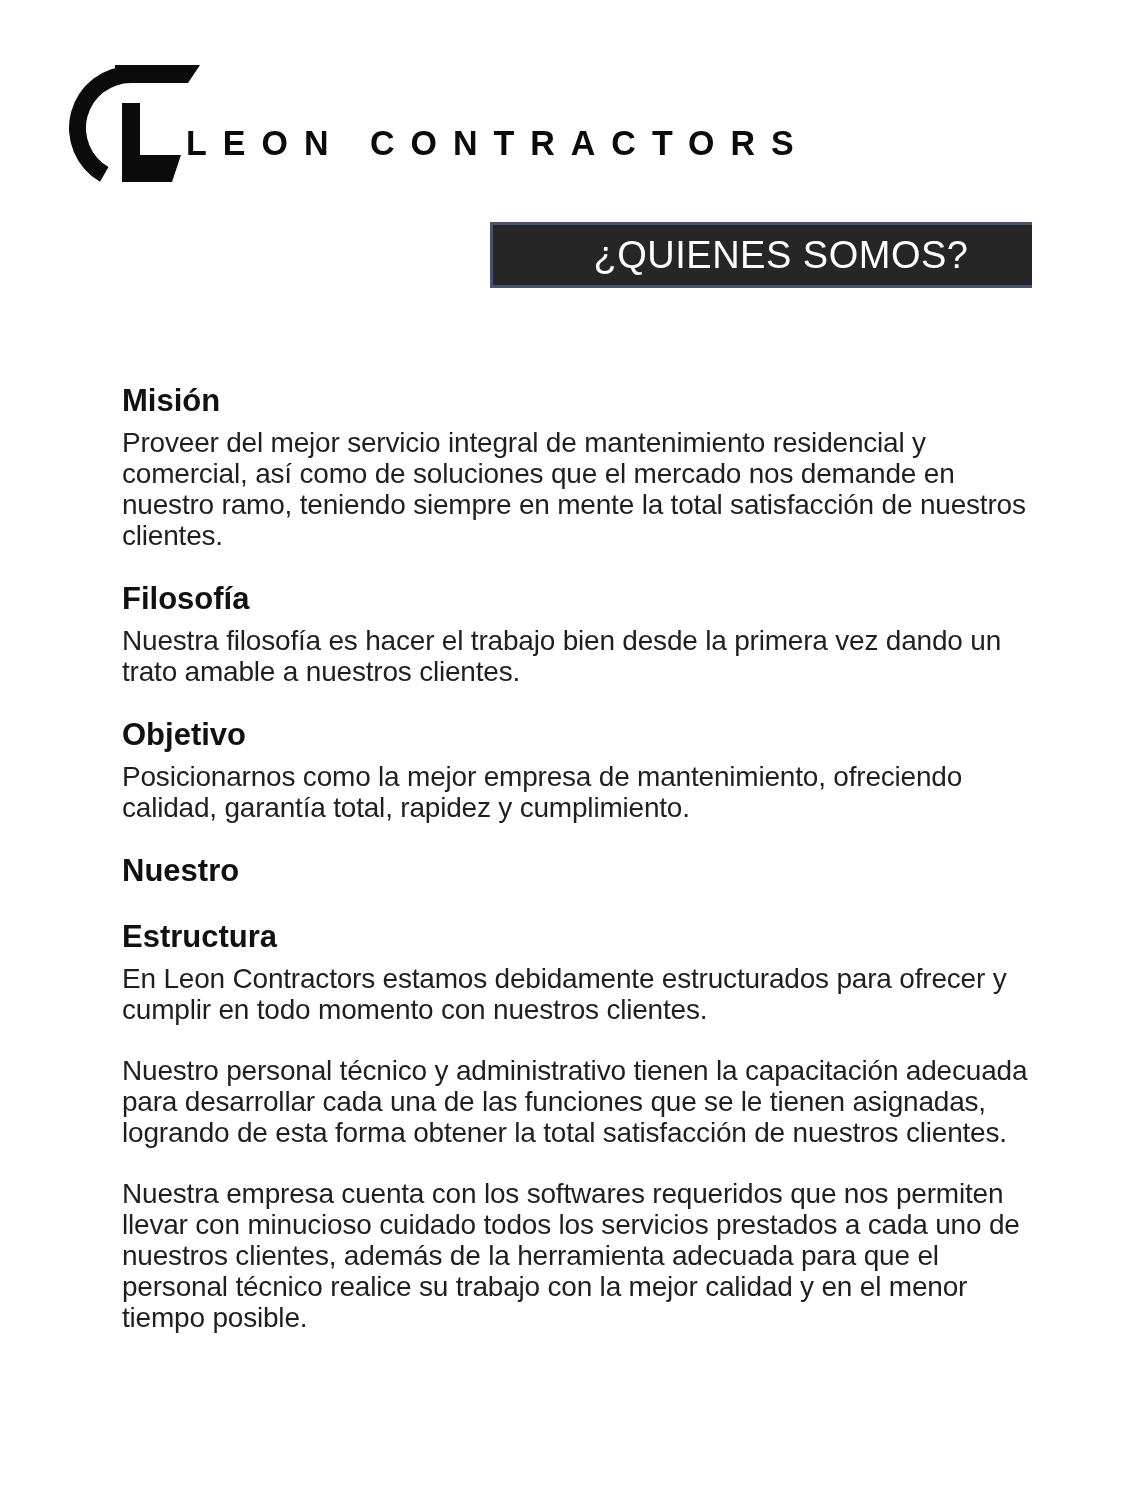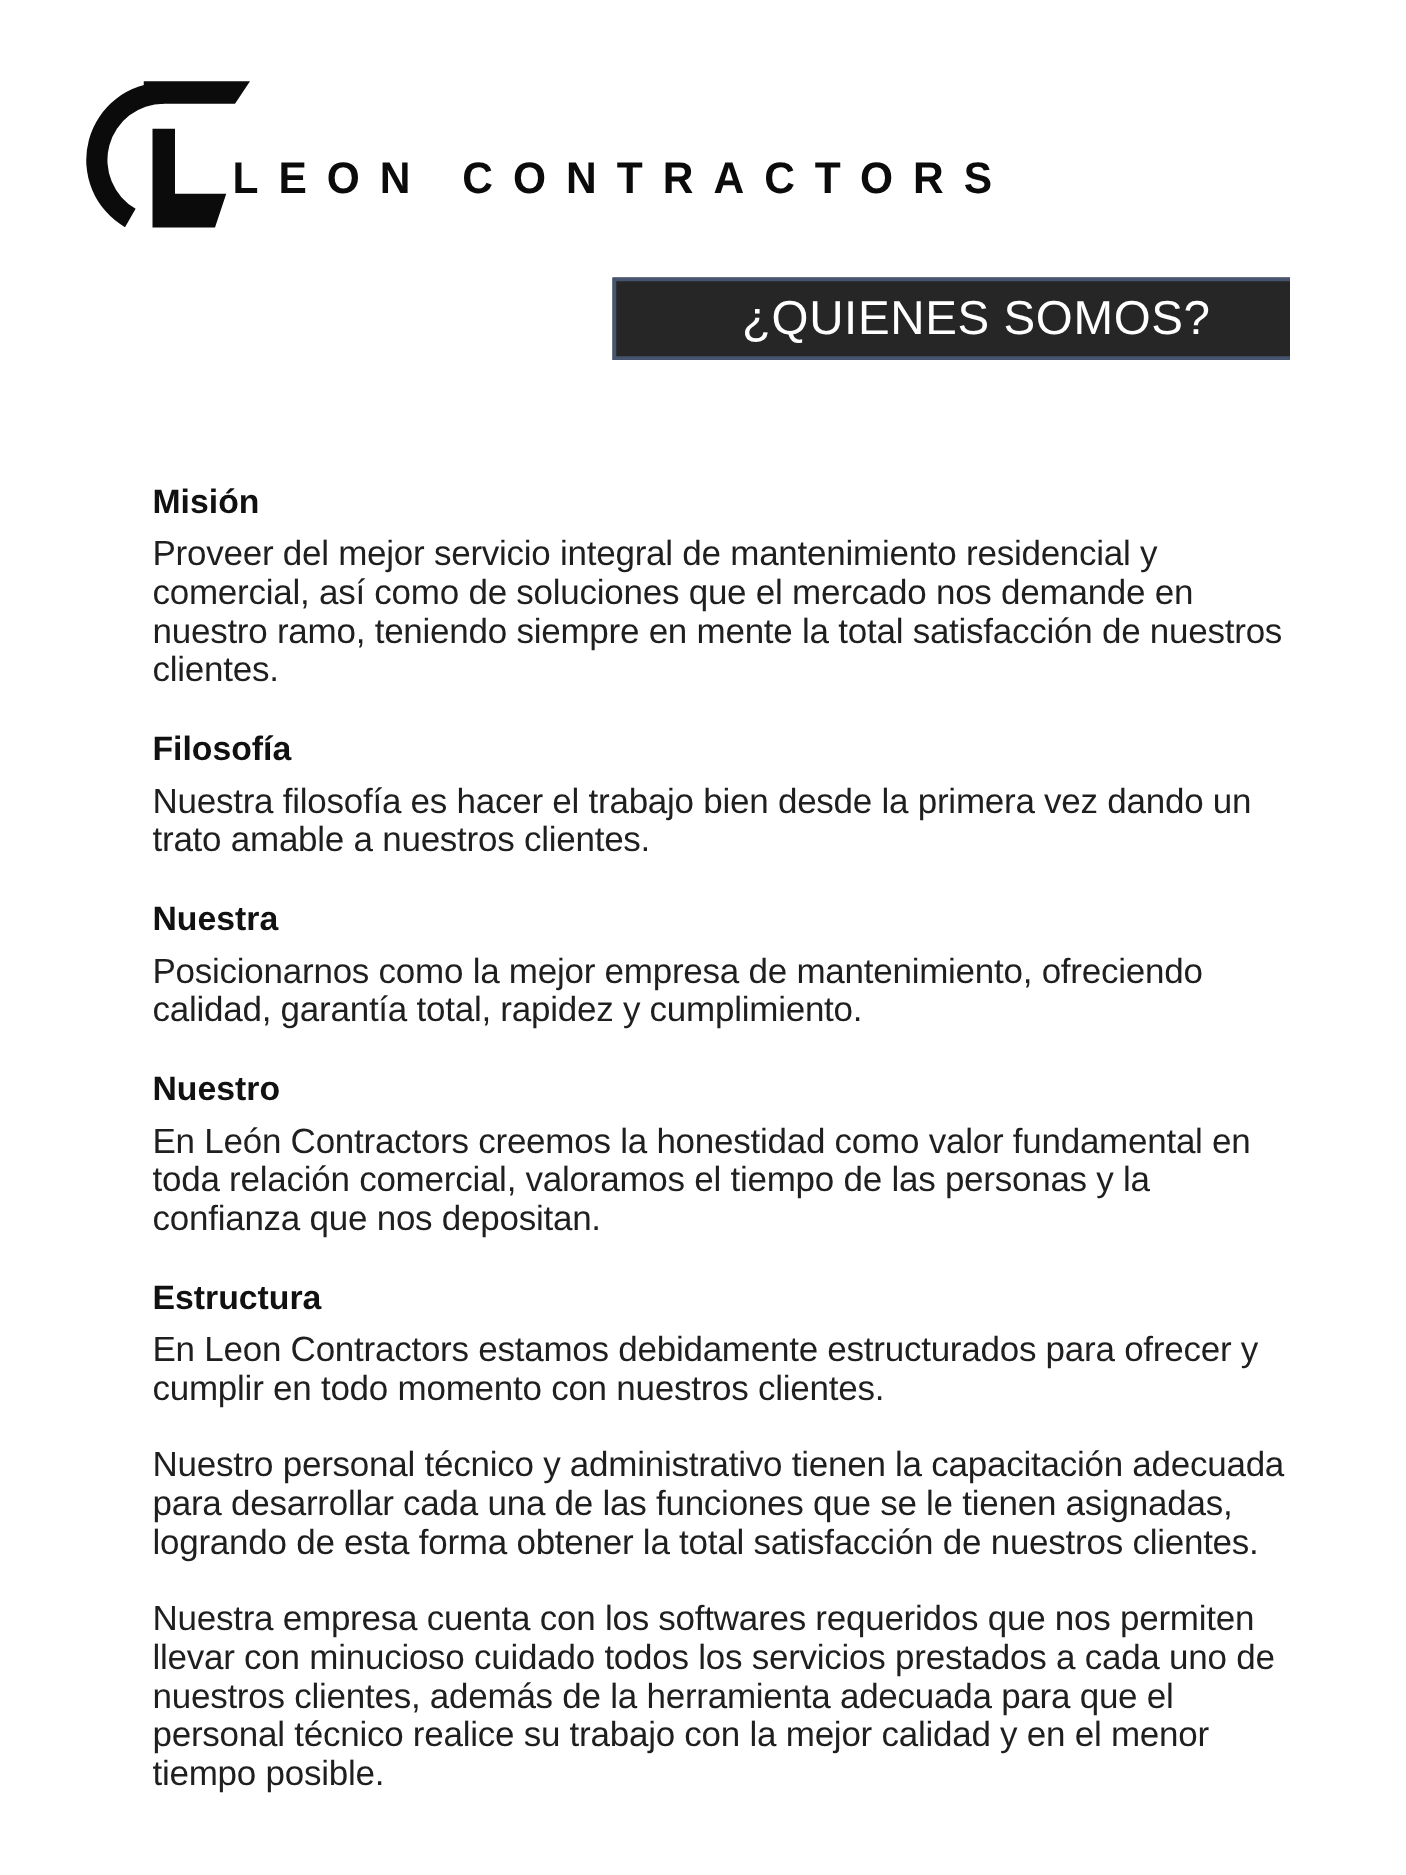--- a/index.html
+++ b/index.html
@@ -69,21 +69,21 @@
 
   
   .content {
     position: absolute;
     left: 122px;
     top: 383px;
     width: 920px;
     color: #1f1f1f;
   }
   .section h2 {
-    font-size: 27px;
+    font-size: 31px;
     line-height: 36px;
     font-weight: 700;
     color: #111111;
     margin: 30px 0 8px 0;
     font-family: "Liberation Sans", sans-serif;
   }
   .section:first-child h2 {
     margin-top: 0;
   }
   .para {
@@ -124,31 +124,28 @@
   </section>
 
   <section class="section">
     <h2>Filosofía</h2>
     <div class="section-body">
           <p class="para">Nuestra filosofía es hacer el trabajo bien desde la primera vez dando un trato amable a nuestros clientes.</p>
         </div>
   </section>
 
   <section class="section">
-    <h2>Nuestra</h2>
+    <h2>Objetivo</h2>
     <div class="section-body">
           <p class="para">Posicionarnos como la mejor empresa de mantenimiento, ofreciendo calidad, garantía total, rapidez y cumplimiento.</p>
         </div>
   </section>
 
   <section class="section">
     <h2>Nuestro</h2>
-    <div class="section-body">
-          <p class="para">En León Contractors creemos la honestidad como valor fundamental en toda relación comercial, valoramos el tiempo de las personas y la confianza que nos depositan.</p>
-        </div>
   </section>
 
   <section class="section">
     <h2>Estructura</h2>
     <div class="section-body">
           <p class="para">En Leon Contractors estamos debidamente estructurados para ofrecer y cumplir en todo momento con nuestros clientes.</p>
           <p class="para">Nuestro personal técnico y administrativo tienen la capacitación adecuada para desarrollar cada una de las funciones que se le tienen asignadas, logrando de esta forma obtener la total satisfacción de nuestros clientes.</p>
           <p class="para">Nuestra empresa cuenta con los softwares requeridos que nos permiten llevar con minucioso cuidado todos los servicios prestados a cada uno de nuestros clientes, además de la herramienta adecuada para que el personal técnico realice su trabajo con la mejor calidad y en el menor tiempo posible.</p>
         </div>
   </section>

